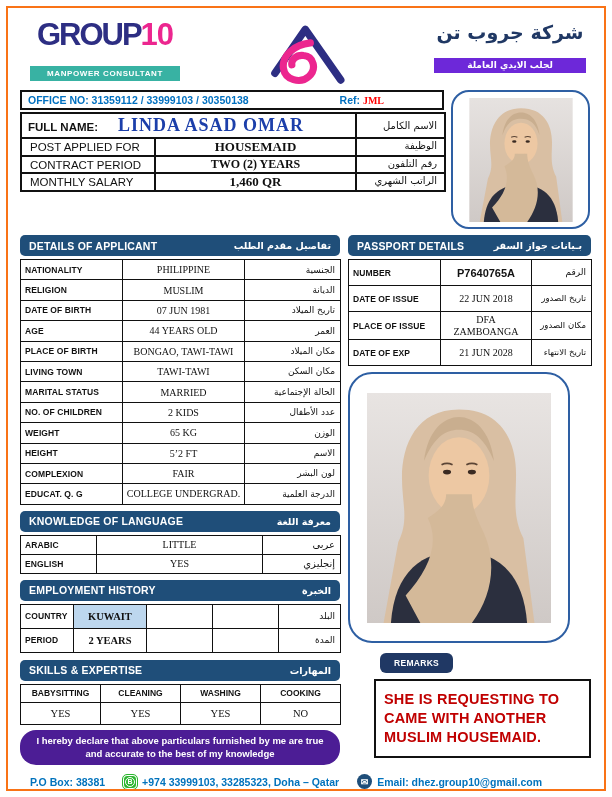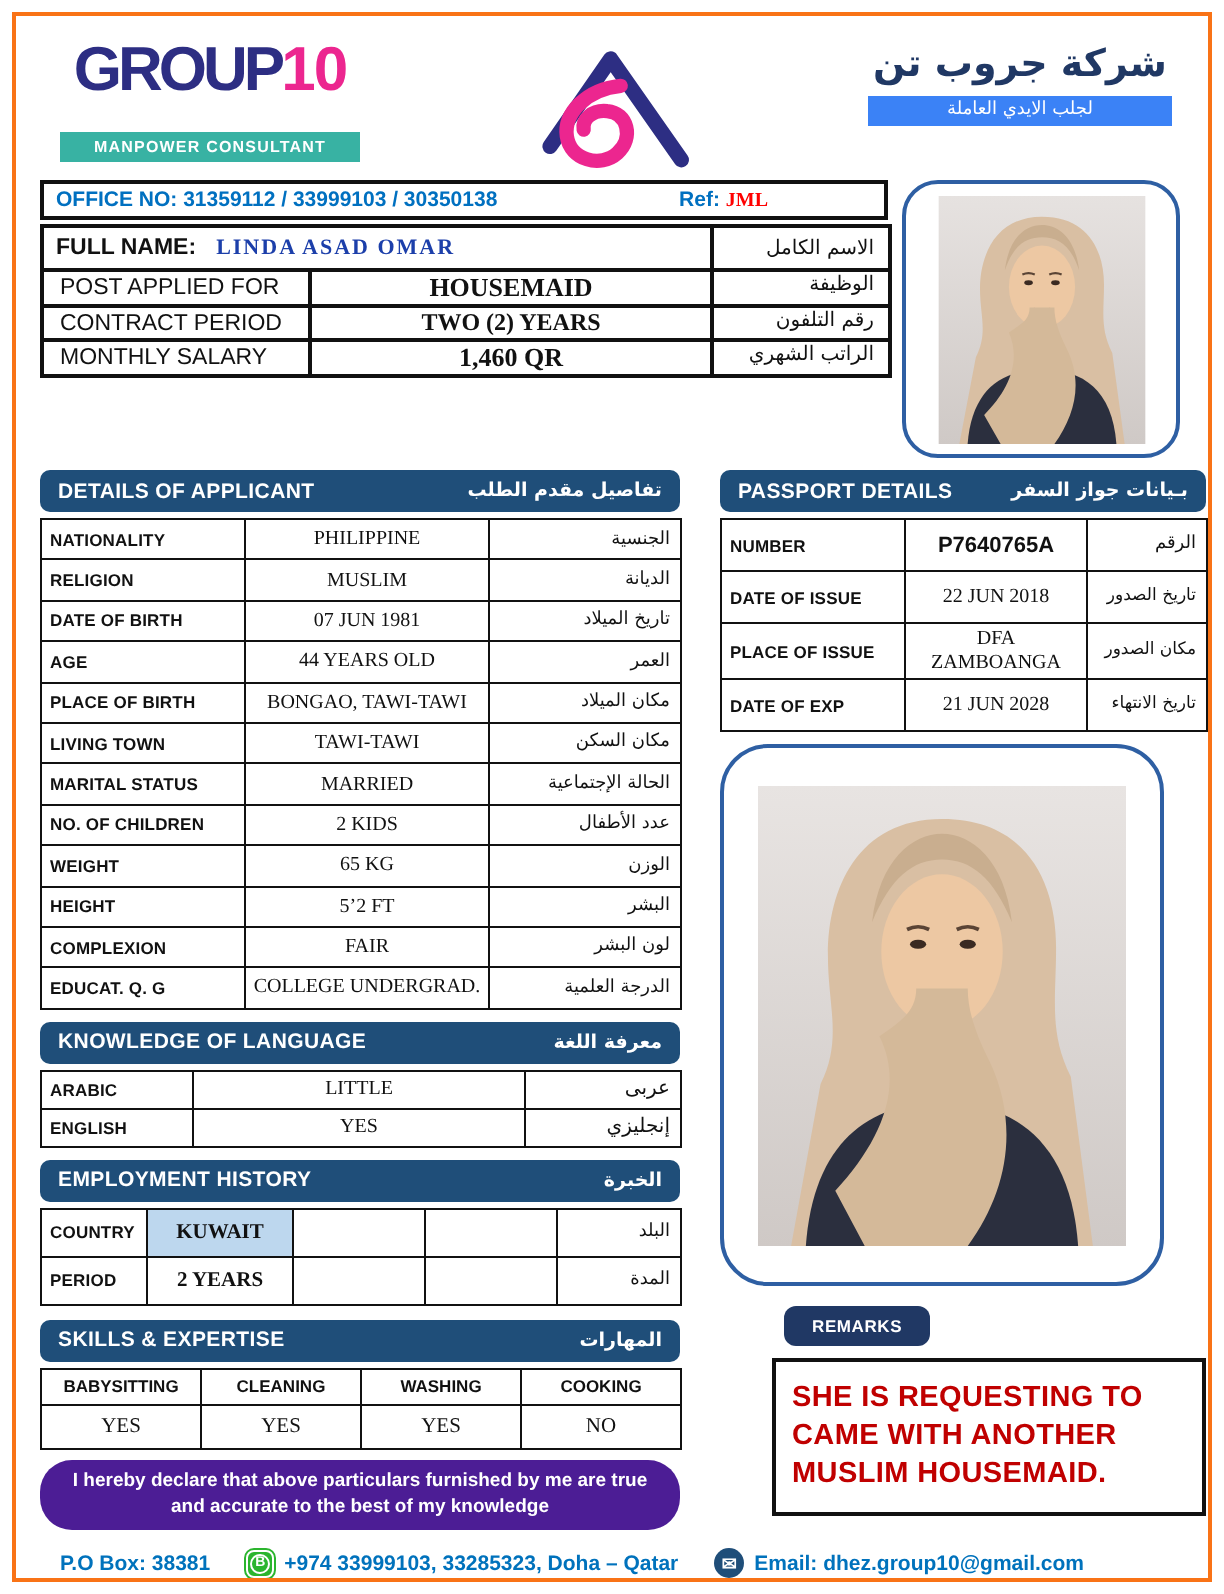--- a/index.html
+++ b/index.html
@@ -9,41 +9,41 @@
 
   
   .hdr { display: flex; justify-content: space-between; align-items: flex-start; height: 70px; padding: 2px 6px 0 10px; }
   .logo-block { width: 150px; text-align: center; }
   .wordmark { font-size: 31px; font-weight: 800; letter-spacing: -2px; color: #2D2E83; line-height: 1.05; }
   .wordmark .ten { color: #EC268F; letter-spacing: -1px; }
   .logo-tagline { background: #38B2A3; color: #fff; font-size: 8px; font-weight: 700; letter-spacing: .6px; padding: 3px 2px; margin-top: 14px; }
   .center-logo { margin-top: 2px; }
   .arabic-block { width: 152px; text-align: center; }
   .arabic-title { font-family: "DejaVu Sans", sans-serif; font-size: 19px; font-weight: 700; color: #203864; direction: rtl; line-height: 1.4; }
-  .arabic-tagline { background: #3b82f6; color: #fff; font-family: "DejaVu Sans", sans-serif; font-size: 9px; font-weight: 400; padding: 2px 4px 3px; margin-top: 2px; direction: rtl; }
+  .arabic-tagline { background: #6d28d9; color: #fff; font-family: "DejaVu Sans", sans-serif; font-size: 9px; font-weight: 700; padding: 2px 4px 3px; margin-top: 12px; direction: rtl; }
 
   
   .top-row { display: flex; gap: 7px; margin-top: 3px; }
   .top-left { width: 424px; }
   .office-bar { border: 2px solid #111; height: 20px; display: flex; align-items: center; justify-content: space-between; padding: 0 6px; font-size: 10.5px; font-weight: 700; color: #0070C0; }
   .office-bar .ref { margin-right: 52px; white-space: nowrap; }
   .office-bar .refv { color: #FF0000; font-family: "Liberation Serif", serif; font-size: 10px; }
   .name-table { width: 424px; border-collapse: collapse; table-layout: fixed; margin-top: 2px; }
   .name-table td { border: 2px solid #111; background: #fff; }
   .fn-row { height: 22px; }
   .nm-row { height: 16px; }
   .fn-cell { padding: 1px 6px; font-size: 11.5px; font-weight: 700; white-space: nowrap; }
-  .fn-value { color: #1C3FAA; font-family: "Liberation Serif", serif; font-size: 11px; font-weight: 700; letter-spacing: 1px; margin-left: 10px; }
+  .fn-value { color: #1C3FAA; font-family: "Liberation Serif", serif; font-size: 18px; font-weight: 700; letter-spacing: 1px; margin-left: 20px; }
   .row-label { font-size: 11.5px; padding: 1px 8px; }
   .row-value { text-align: center; font-family: "Liberation Serif", serif; font-weight: 700; font-size: 12px; }
   .ar-cell { text-align: right; direction: rtl; padding: 1px 7px; font-family: "DejaVu Sans", sans-serif; font-size: 10px; }
   .photo-small { width: 139px; height: 139px; border: 2px solid #2E5FA3; border-radius: 18px; display: flex; align-items: center; justify-content: center; background: #fff; }
 
   
-  .main-row { display: flex; gap: 20px; margin-top: 6px; }
+  .main-row { display: flex; gap: 8px; margin-top: 6px; }
   .col-left { width: 320px; }
   .col-right { width: 243px; }
   .secbar { background: #1F4E79; border-radius: 5px; color: #fff; height: 21px; display: flex; align-items: center; justify-content: space-between; padding: 0 9px; font-size: 10.5px; font-weight: 700; letter-spacing: .2px; }
   .secbar .ar { font-family: "DejaVu Sans", sans-serif; font-size: 9.5px; direction: rtl; }
   table.grid { width: 100%; border-collapse: collapse; table-layout: fixed; margin-top: 3px; }
   table.grid td, table.grid th { border: 1.5px solid #111; background: #fff; overflow: hidden; }
   .dl { font-size: 8.5px; font-weight: 700; text-align: left; padding: 1px 4px; letter-spacing: .1px; }
   .dv { text-align: center; font-family: "Liberation Serif", serif; font-size: 10px; padding: 1px 2px; }
   .da { text-align: right; direction: rtl; font-family: "DejaVu Sans", sans-serif; font-weight: 400; font-size: 9px; padding: 1px 5px; line-height: 1.15; }
   .details-table tr { height: 20.4px; }
@@ -208,21 +208,21 @@
                 <td class="da">عدد الأطفال</td>
               </tr>
           <tr>
                 <td class="dl">WEIGHT</td>
                 <td class="dv">65 KG</td>
                 <td class="da">الوزن</td>
               </tr>
           <tr>
                 <td class="dl">HEIGHT</td>
                 <td class="dv">5’2 FT</td>
-                <td class="da">البشر</td>
+                <td class="da">الاسم</td>
               </tr>
           <tr>
                 <td class="dl">COMPLEXION</td>
                 <td class="dv">FAIR</td>
                 <td class="da">لون البشر</td>
               </tr>
           <tr>
                 <td class="dl">EDUCAT. Q. G</td>
                 <td class="dv">COLLEGE UNDERGRAD.</td>
                 <td class="da">الدرجة العلمية</td>

